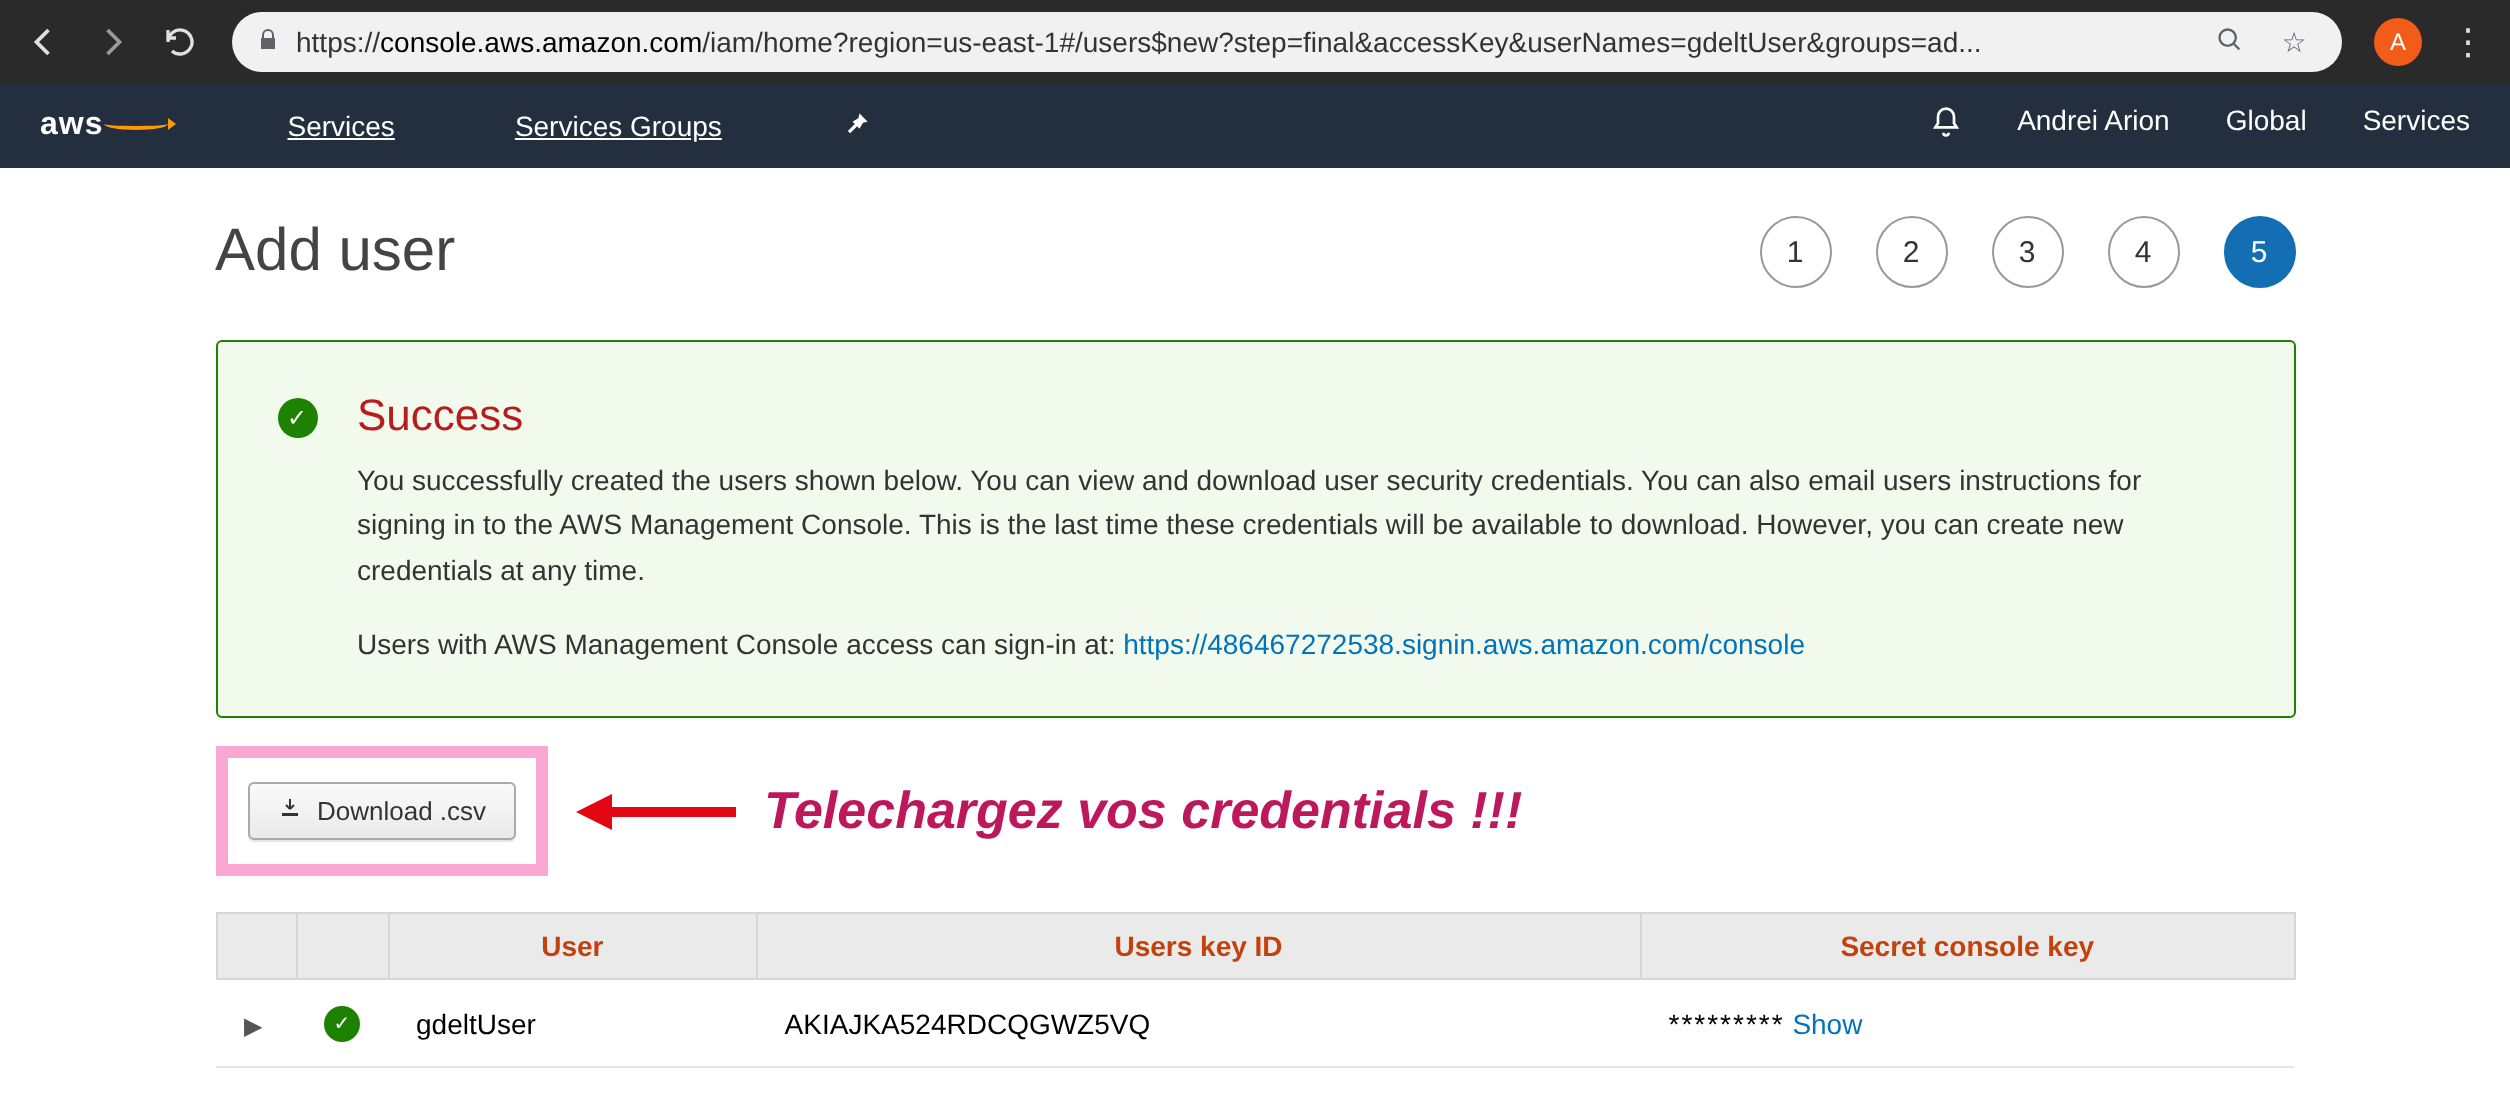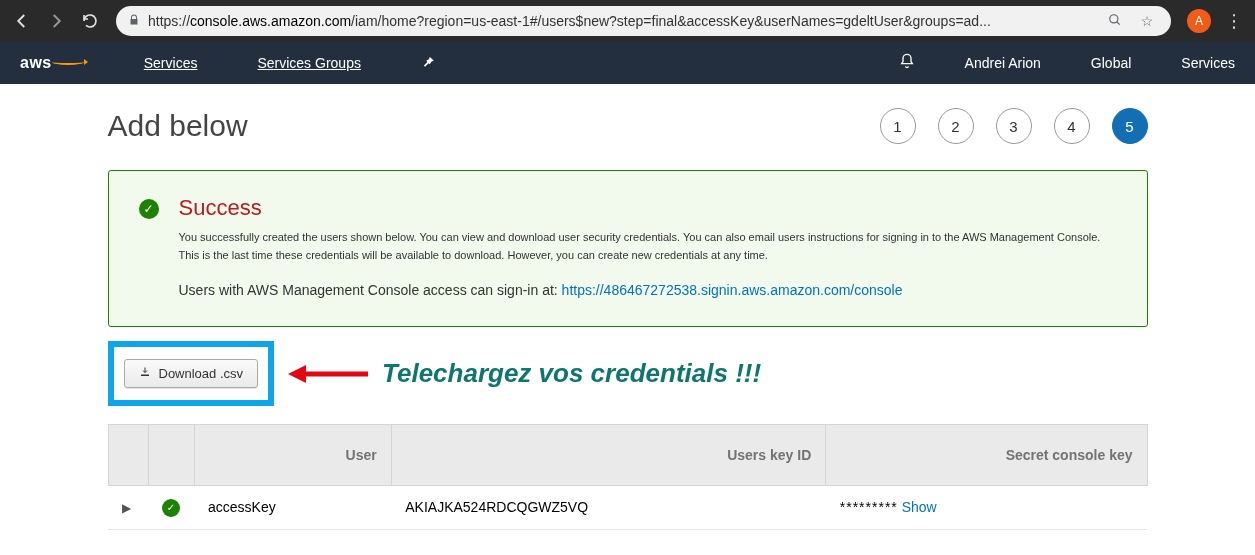--- a/index.html
+++ b/index.html
@@ -19,49 +19,49 @@
 
     
     .aws-nav { background: #232f3e; height: 42px; display: flex; align-items: center; padding: 0 20px; color: #fff; font-size: 14px; }
     .aws-logo { display:flex; flex-direction:row; align-items:center; justify-content:center; margin-right: 60px; }
     .aws-logo-text { font-weight: 700; font-size: 16px; letter-spacing: 0.5px; }
     .aws-smile { width: 32px; height: 6px; border-bottom: 2.5px solid #ff9900; border-radius: 0 0 60% 60%; margin-top: -3px; position:relative; }
     .aws-smile::after { content:""; position:absolute; right:-4px; bottom:-2px; border-left:4px solid #ff9900; border-top:3px solid transparent; border-bottom:3px solid transparent; }
     .nav-link { margin-right: 60px; cursor: pointer; text-decoration: underline; }
     .pin { font-size: 14px; cursor:pointer; }
     .nav-spacer { flex: 1; }
-    .nav-right { display: flex; align-items: center; gap: 50px; }
+    .nav-right { display: flex; gap: 28px; }
     .bell { font-size: 16px; cursor:pointer; }
 
     
     .content { max-width: 1080px; margin: 0 auto; padding: 24px 20px; }
     .header-row { display: flex; align-items: center; margin-bottom: 26px; }
     .page-title { font-size: 30px; font-weight: 400; color: #444; }
     .steps { margin-left: auto; display: flex; gap: 22px; }
     .step { width: 36px; height: 36px; border-radius: 50%; border: 1px solid #999; display: flex; align-items: center; justify-content: center; font-size: 15px; color: #333; background: #fff; }
     .step.active { background: #146eb4; color: #fff; border-color: #146eb4; }
 
     
     .success-box { border: 1px solid #1d8102; background: #f2faee; border-radius: 3px; padding: 24px 30px 28px; display: flex; gap: 20px; margin-bottom: 14px; }
     .success-ico { width: 20px; height: 20px; background: #1d8102; border-radius: 50%; color: #fff; display: flex; align-items: center; justify-content: center; font-size: 12px; flex-shrink: 0; margin-top: 4px; }
     .success-title { color: #b91c1c; font-size: 22px; font-weight: 400; margin-bottom: 8px; }
-    .success-text { font-size: 11px; line-height: 1.6; color: #333; margin-bottom: 18px; }
+    .success-text { font-size: 14px; line-height: 1.6; color: #333; margin-bottom: 18px; }
     .signin-line { font-size: 14px; color: #333; }
     .link { color: #0073bb; cursor: pointer; }
 
     
     .dl-row { display: flex; align-items: center; gap: 14px; margin-bottom: 18px; }
-    .dl-frame { border: 6px solid #0ea5e9; padding: 12px 10px; }
+    .dl-frame { border: 6px solid #f9a8d4; padding: 12px 10px; }
     .dl-btn { display: inline-flex; align-items: center; gap: 8px; background: linear-gradient(#fafafa,#eaeaea); border: 1px solid #aaa; border-radius: 3px; padding: 6px 14px; font-size: 13px; color: #333; cursor: pointer; box-shadow: 0 1px 0 rgba(0,0,0,0.1); }
     .arrow-svg { flex-shrink: 0; }
-    .callout { color: #0f766e; font-size: 26px; font-weight: 700; font-style: italic; }
+    .callout { color: #be185d; font-size: 26px; font-weight: 700; font-style: italic; }
 
     
     .utable { width: 100%; border-collapse: collapse; font-size: 14px; }
-    .utable th { text-align: right; background: #eaeaea; border: 1px solid #d5d5d5; padding: 22px 14px; font-weight: 700; color: #737373; }
+    .utable th { text-align: center; background: #eaeaea; border: 1px solid #d5d5d5; padding: 8px 14px; font-weight: 700; color: #c2410c; }
     .utable td { padding: 12px 14px; border-bottom: 1px solid #e5e5e5; }
     .col-expand { width: 40px; }
     .col-status { width: 40px; }
     .expander { color: #555; font-size: 12px; cursor: pointer; }
     .status-ok { width: 18px; height: 18px; background: #1d8102; border-radius: 50%; color: #fff; display: inline-flex; align-items: center; justify-content: center; font-size: 10px; }
     .mask { letter-spacing: 1px; }
   </style>
 </head>
 <body>
 
@@ -125,21 +125,21 @@
         </svg>
     </span>
     <span>Andrei Arion</span>
     <span>Global</span>
     <span>Services</span>
   </div>
 </div>
 
 <div class="content">
   <div class="header-row">
-    <h1 class="page-title">Add below</h1>
+    <h1 class="page-title">Add user</h1>
     <div class="steps">
       <div class="step">1</div>
       <div class="step">2</div>
       <div class="step">3</div>
       <div class="step">4</div>
       <div class="step active">5</div>
     </div>
   </div>
 
   <div class="success-box">
@@ -179,21 +179,21 @@
         <th class="col-status"></th>
         <th>User</th>
         <th>Users key ID</th>
         <th>Secret console key</th>
       </tr>
     </thead>
     <tbody>
       <tr>
         <td><span class="expander">▶</span></td>
         <td><span class="status-ok">✓</span></td>
-        <td>accessKey</td>
+        <td>gdeltUser</td>
         <td>AKIAJKA524RDCQGWZ5VQ</td>
         <td>
           <span class="mask">*********</span> <span class="link">Show</span>
         </td>
       </tr>
     </tbody>
   </table>
 </div>
 
 </body></html>

